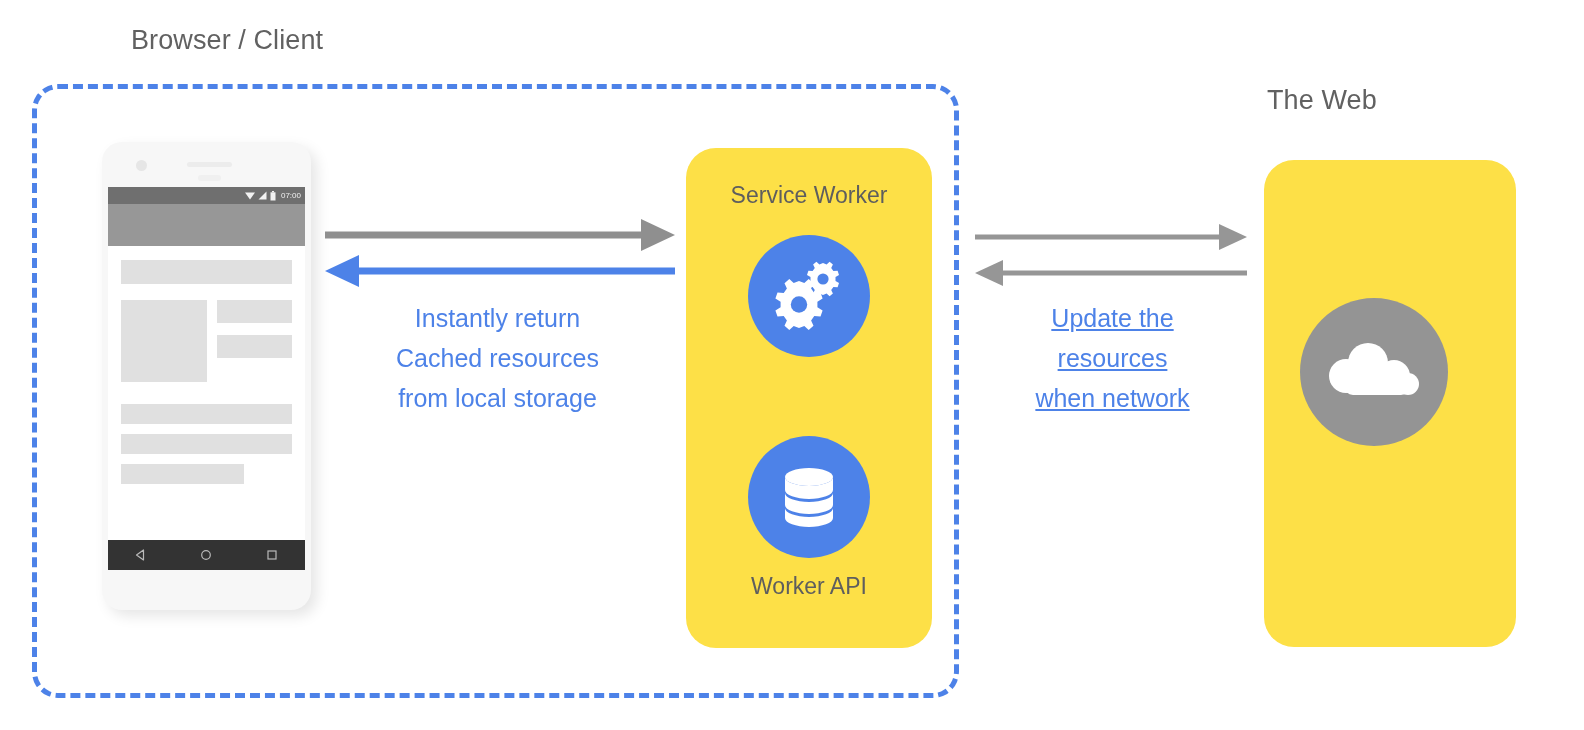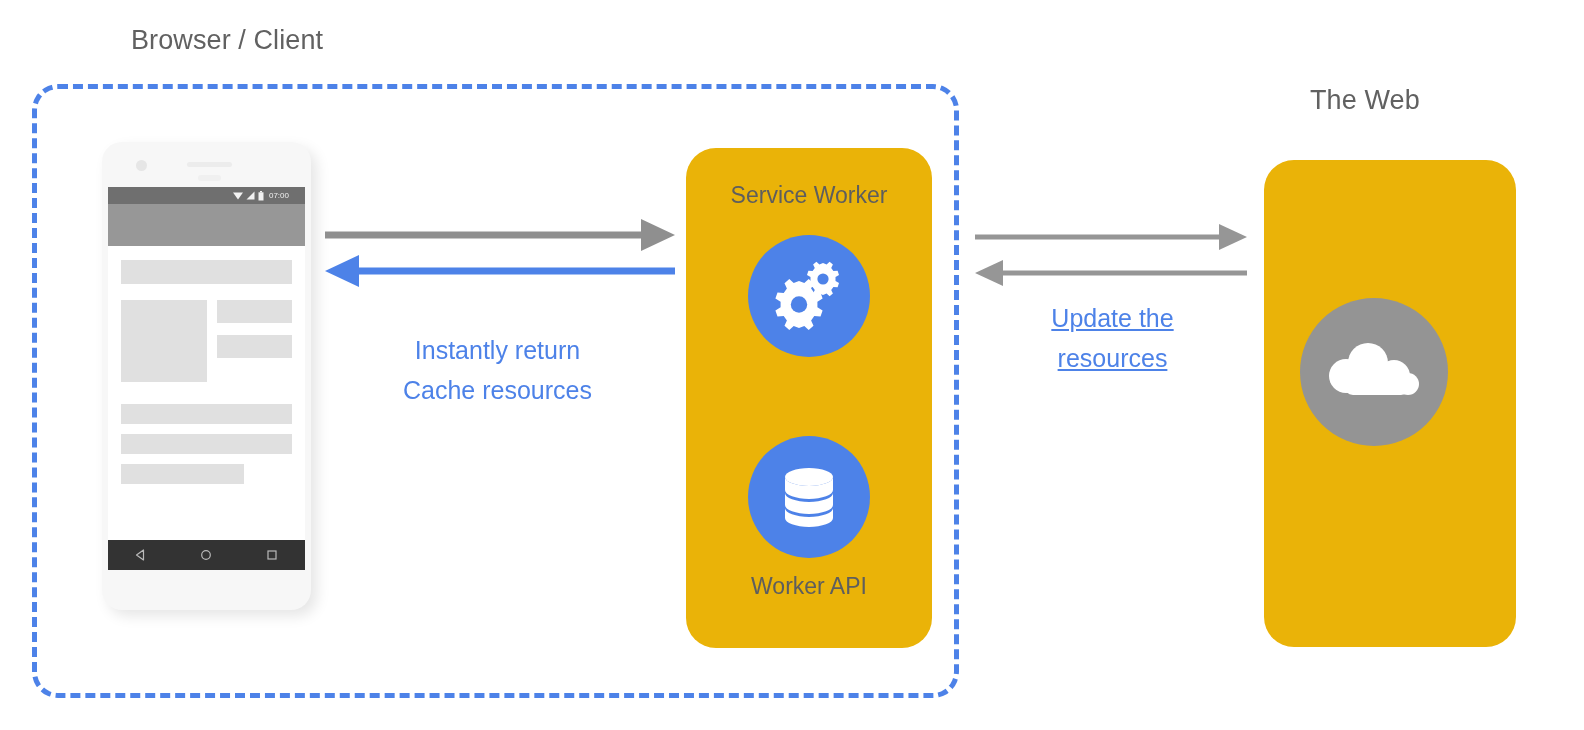--- a/index.html
+++ b/index.html
@@ -22,21 +22,21 @@
   
   .section-label {
     position: absolute;
     color: #616161;
     font-size: 27px;
     font-weight: 400;
     white-space: nowrap;
     letter-spacing: 0.1px;
   }
   #label-browser { left: 131px; top: 25px; }
-  #label-web     { left: 1310px; top: 85px; text-align: right; }
+  #label-web     { left: 1267px; top: 85px; text-align: right; }
 
   
   #client-boundary {
     position: absolute;
     left: 32px;
     top: 84px;
     width: 927px;
     height: 614px;
     border: 5px dashed #4d82e8;
     border-radius: 26px;
@@ -82,21 +82,21 @@
     background: #ffffff;
     overflow: hidden;
   }
   #status-bar {
     position: relative;
     height: 17px;
     background: #6f6f6f;
     display: flex;
     align-items: center;
     justify-content: flex-end;
-    padding-right: 16px;
+    padding-right: 4px;
     gap: 3px;
   }
   .sb-icon { display: block; }
   #status-time {
     color: #f0f0f0;
     font-size: 8px;
     line-height: 1;
     margin-left: 2px;
     font-family: "Liberation Sans", sans-serif;
   }
@@ -126,21 +126,21 @@
     background: #333333;
     display: flex;
     align-items: center;
     justify-content: space-around;
   }
   .nav-glyph { display: block; }
 
   
   .panel-card {
     position: absolute;
-    background: #eab308;
+    background: #fde047;
     border-radius: 30px;
   }
   #sw-card  { left: 686px;  top: 148px; width: 246px; height: 500px; }
   #web-card { left: 1264px; top: 160px; width: 252px; height: 487px; }
 
   .card-caption {
     position: absolute;
     width: 100%;
     text-align: center;
     color: #5e5e5e;
@@ -172,21 +172,21 @@
 
   
   .annotation {
     position: absolute;
     color: #4d82e8;
     font-size: 25px;
     line-height: 40px;
     text-align: center;
     white-space: nowrap;
   }
-  #ann-left  { left: 375px;  top: 298px; width: 245px; margin-top: 32px; }
+  #ann-left  { left: 375px;  top: 298px; width: 245px; }
   #ann-right { left: 1000px; top: 298px; width: 225px; text-decoration: underline; }
 </style>
 </head>
 <body>
 
 <div id="stage">
 
   <div class="section-label" id="label-browser">Browser / Client</div>
 
   <div class="section-label" id="label-web">The Web</div>
@@ -323,21 +323,23 @@
         <circle cx="22" cy="38" r="17"></circle>
         <circle cx="70" cy="38" r="16"></circle>
         <circle cx="84" cy="46" r="11"></circle>
         <rect x="20" y="38" width="66" height="19" rx="9"></rect>
       </g>
     </svg>
   </div>
 
   <div class="annotation" id="ann-left">
     <div>Instantly return</div>
-    <div>Cache resources</div>
+    <div>Cached resources</div>
+    <div>from local storage</div>
   </div>
 
   <div class="annotation" id="ann-right">
     <div>Update the</div>
     <div>resources</div>
+    <div>when network</div>
   </div>
 
 </div>
 
 </body></html>

